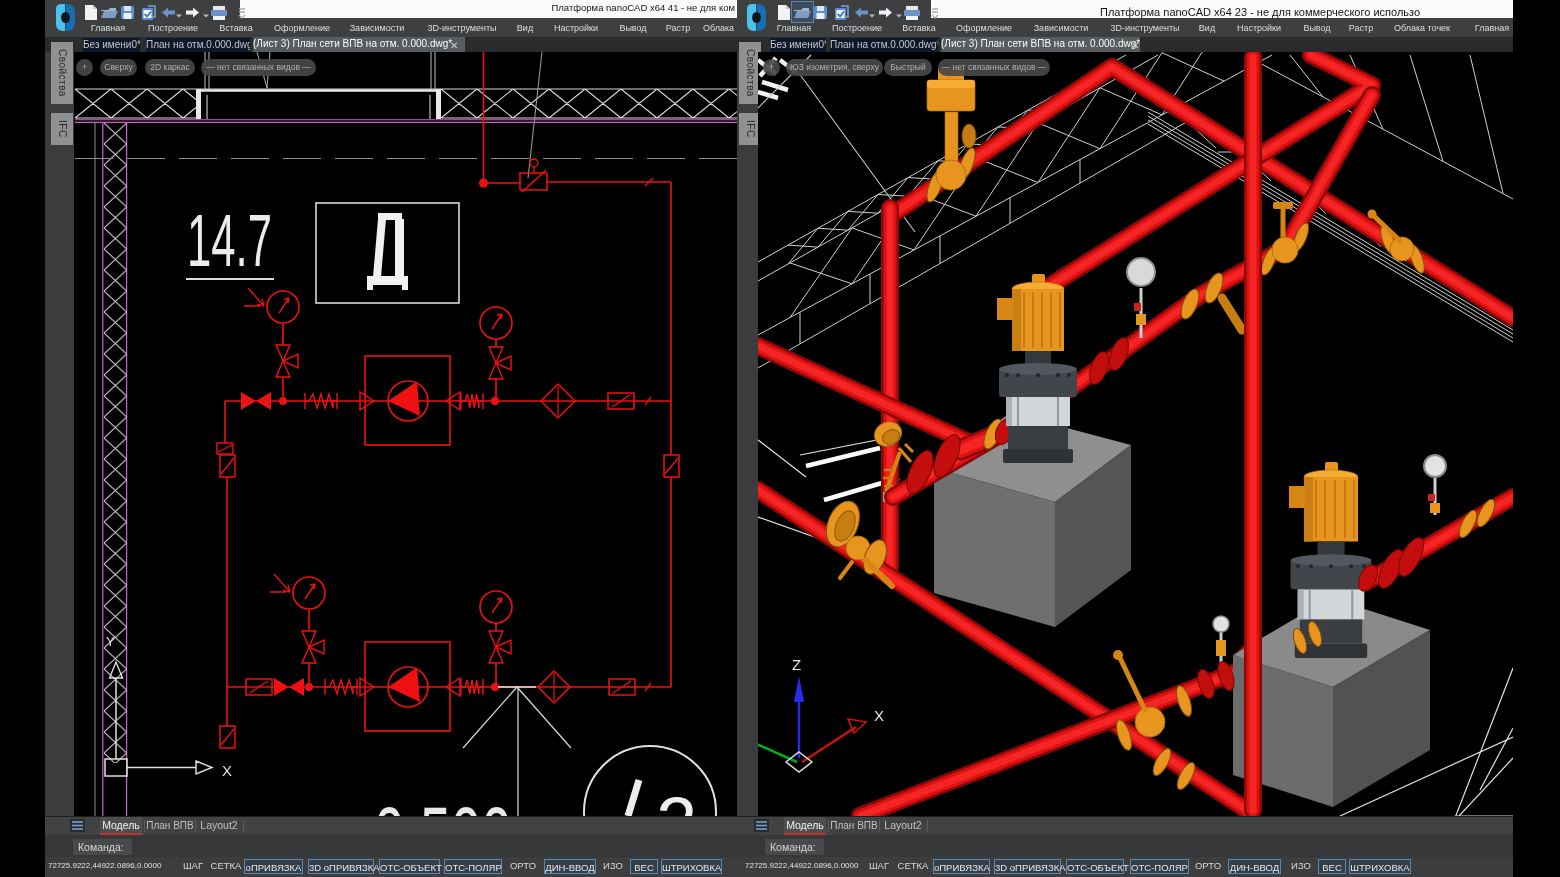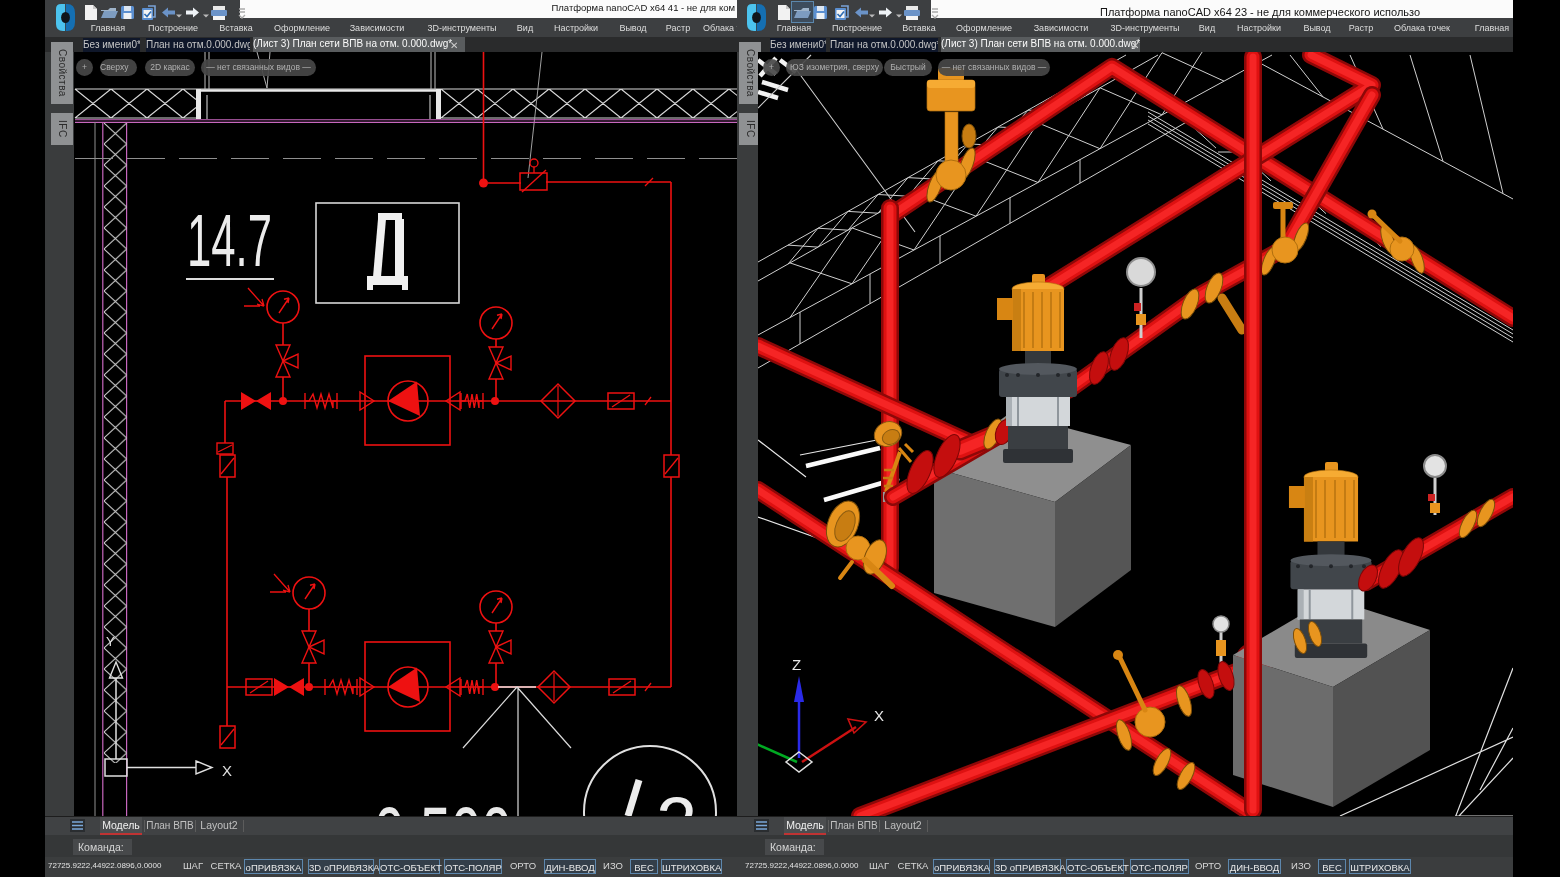--- a/index.html
+++ b/index.html
@@ -170,21 +170,21 @@
     <path d="M628,816L639,780" stroke="#ececec" stroke-width="7"></path>
     <text x="656" y="849" font-size="74" fill="#ececec" font-family="Liberation Sans, sans-serif">2</text>
     <rect x="105" y="759" width="22" height="17" fill="none" stroke="#e0e0e0" stroke-width="1.5"></rect>
     <path d="M127.0,767.5L196.0,767.5M116.0,759.0L116.0,678.0" stroke="#e0e0e0" stroke-width="1.5" fill="none"></path>
     <polygon points="196,761 212,767.5 196,774" fill="none" stroke="#e0e0e0" stroke-width="1.4"></polygon>
     <polygon points="109.5,678 116,662 122.5,678" fill="none" stroke="#e0e0e0" stroke-width="1.4"></polygon>
     <text x="222" y="776" font-size="15" fill="#e0e0e0" font-family="Liberation Sans, sans-serif">X</text>
     <text x="106" y="646" font-size="13" fill="#e0e0e0" font-family="Liberation Sans, sans-serif">Y</text>
   </svg>
 <div style="position:absolute;left:76px;top:59px;width:17px;height:17px;border-radius:9px;background:rgba(72,72,72,.92);color:#b0b0b0;font-size:8.5px;line-height:17px;text-align:center;white-space:nowrap;overflow:hidden">+</div>
-<div style="position:absolute;left:100px;top:59px;width:37px;height:17px;border-radius:9px;background:rgba(72,72,72,.92);color:#b0b0b0;font-size:8.5px;line-height:17px;text-align:left;white-space:nowrap;overflow:hidden">Сверху</div>
+<div style="position:absolute;left:100px;top:59px;width:37px;height:17px;border-radius:9px;background:rgba(72,72,72,.92);color:#b0b0b0;font-size:8.5px;line-height:17px;text-align:center;white-space:nowrap;overflow:hidden">Сверху</div>
 <div style="position:absolute;left:145px;top:59px;width:50px;height:17px;border-radius:9px;background:rgba(72,72,72,.92);color:#b0b0b0;font-size:8.5px;line-height:17px;text-align:center;white-space:nowrap;overflow:hidden">2D каркас</div>
 <div style="position:absolute;left:201px;top:59px;width:115px;height:17px;border-radius:9px;background:rgba(72,72,72,.92);color:#b0b0b0;font-size:8.5px;line-height:17px;text-align:center;white-space:nowrap;overflow:hidden">— нет связанных видов —</div>
 <div style="position:absolute;left:45px;top:816px;width:692px;height:19px;background:#404244;border-top:1px solid #1d1d1d;box-sizing:border-box"></div>
 <svg style="position:absolute;left:70px;top:819px" width="15" height="13">
     <rect width="15" height="13" fill="#2a2d30"></rect>
     <path d="M2,3h11M2,6.5h11M2,10h11" stroke="#7aa7d8" stroke-width="1.6"></path>
   </svg>
 <div style="position:absolute;left:100px;top:817px;width:42px;height:17px;background:#4c4e50;color:#f0f0f0;font-size:10.5px;text-align:center;line-height:17px">Модель</div>
 <div style="position:absolute;left:100px;top:833px;width:42px;height:2px;background:#c03333"></div>
 <div style="position:absolute;left:144px;top:820px;width:1px;height:12px;background:#5c5c5c"></div>

